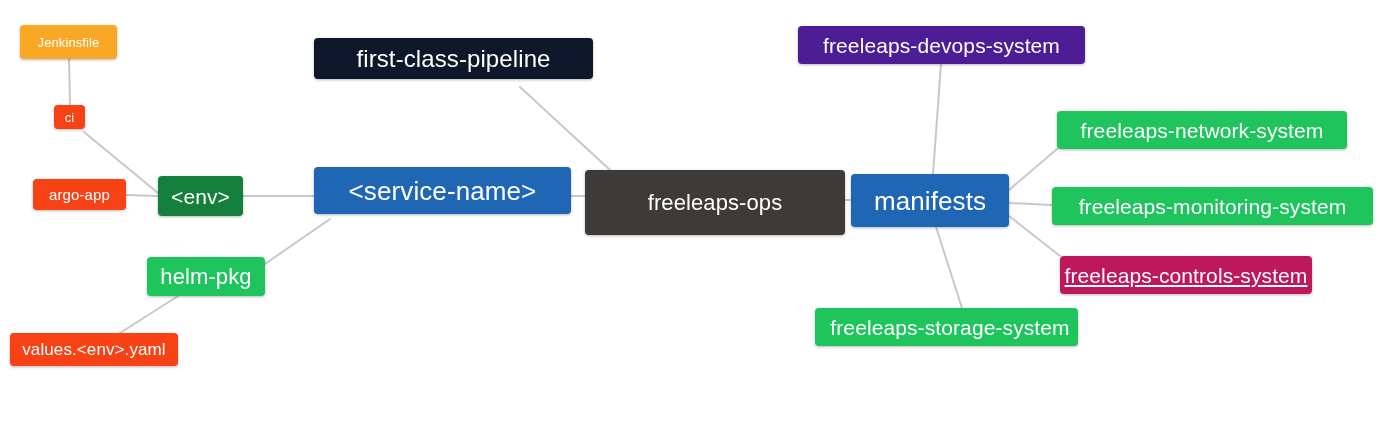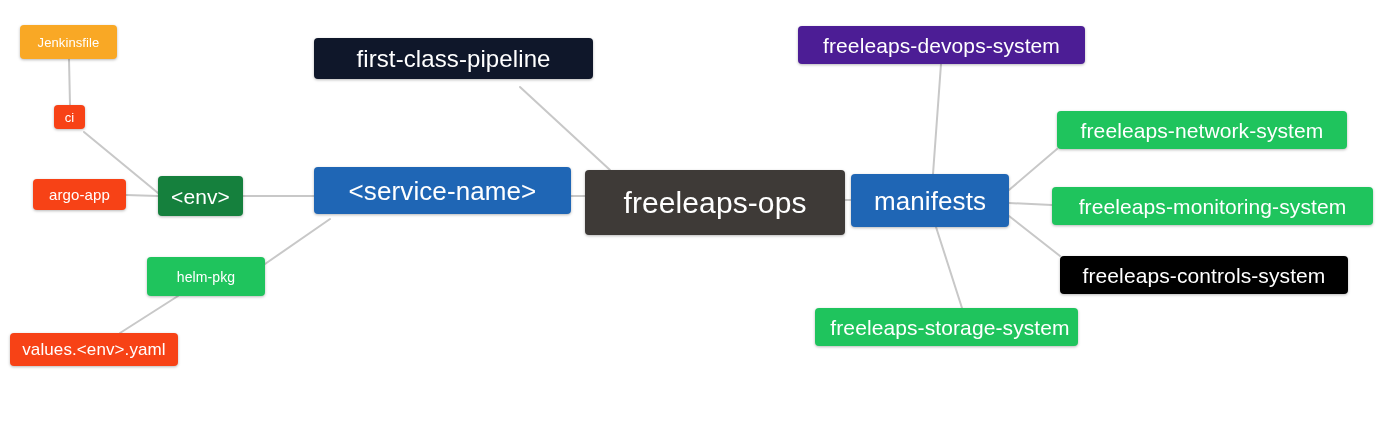--- a/index.html
+++ b/index.html
@@ -70,47 +70,47 @@
       </div>
       <div class="node" style="left: 54px; top: 105px; width: 31px; height: 24px; background: rgb(247, 66, 22); font-size: 13px;">
         <span class="node-label">ci</span>
       </div>
       <div class="node" style="left: 33px; top: 179px; width: 93px; height: 31px; background: rgb(247, 66, 22); font-size: 15px;">
         <span class="node-label">argo-app</span>
       </div>
       <div class="node" style="left: 158px; top: 176px; width: 85px; height: 40px; background: #15803d; font-size: 21px;">
         <span class="node-label">&lt;env&gt;</span>
       </div>
-      <div class="node" style="left: 147px; top: 257px; width: 118px; height: 39px; background: rgb(31, 196, 93); font-size: 14px;">
+      <div class="node" style="left: 147px; top: 257px; width: 118px; height: 39px; background: rgb(31, 196, 93); font-size: 22px;">
         <span class="node-label">helm-pkg</span>
       </div>
       <div class="node" style="left: 10px; top: 333px; width: 168px; height: 33px; background: rgb(247, 66, 22); font-size: 17px;">
         <span class="node-label">values.&lt;env&gt;.yaml</span>
       </div>
       <div class="node" style="left: 314px; top: 38px; width: 279px; height: 41px; background: #0f172a; font-size: 24px;">
         <span class="node-label">first-class-pipeline</span>
       </div>
       <div class="node" style="left: 314px; top: 167px; width: 257px; height: 47px; background: rgb(31, 102, 181); font-size: 26px;">
         <span class="node-label">&lt;service-name&gt;</span>
       </div>
-      <div class="node" style="left: 585px; top: 170px; width: 260px; height: 65px; background: rgb(62, 58, 55); font-size: 30px;">
+      <div class="node" style="left: 585px; top: 170px; width: 260px; height: 65px; background: rgb(62, 58, 55); font-size: 22px;">
         <span class="node-label">freeleaps-ops</span>
       </div>
       <div class="node" style="left: 851px; top: 174px; width: 158px; height: 53px; background: rgb(31, 102, 181); font-size: 26px;">
         <span class="node-label">manifests</span>
       </div>
       <div class="node" style="left: 798px; top: 26px; width: 287px; height: 38px; background: #4c1d95; font-size: 21px;">
         <span class="node-label">freeleaps-devops-system</span>
       </div>
       <div class="node" style="left: 1057px; top: 111px; width: 290px; height: 38px; background: rgb(31, 196, 93); font-size: 21px;">
         <span class="node-label">freeleaps-network-system</span>
       </div>
       <div class="node" style="left: 1052px; top: 187px; width: 321px; height: 38px; background: rgb(31, 196, 93); font-size: 21px;">
         <span class="node-label">freeleaps-monitoring-system</span>
       </div>
-      <div class="node" style="left: 1060px; top: 256px; width: 288px; height: 38px; background: #000000; font-size: 21px;">
+      <div class="node" style="left: 1060px; top: 256px; width: 252px; height: 38px; background: #be185d; font-size: 21px; text-decoration: underline;">
         <span class="node-label">freeleaps-controls-system</span>
       </div>
       <div class="node" style="left: 815px; top: 308px; width: 263px; height: 38px; background: rgb(31, 196, 93); font-size: 21px; padding-left: 7px;">
         <span class="node-label">freeleaps-storage-system</span>
       </div>
     </div>
 </div>
 
 </body></html>

